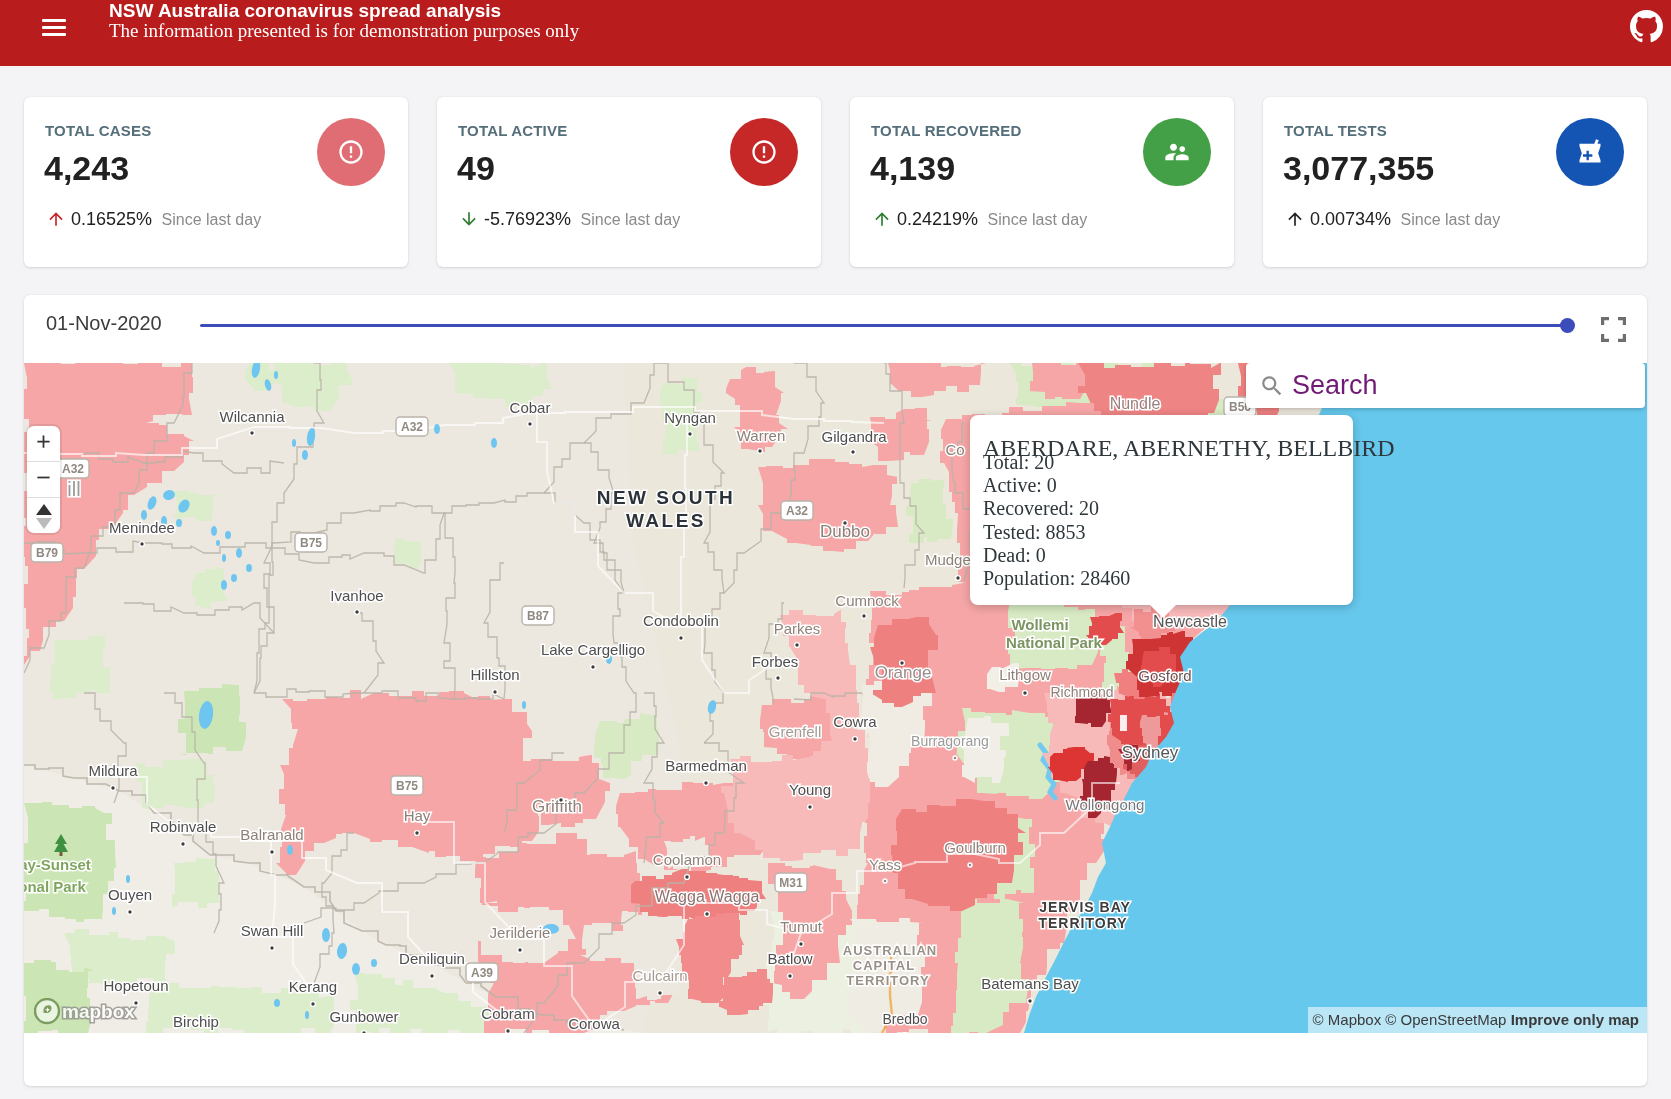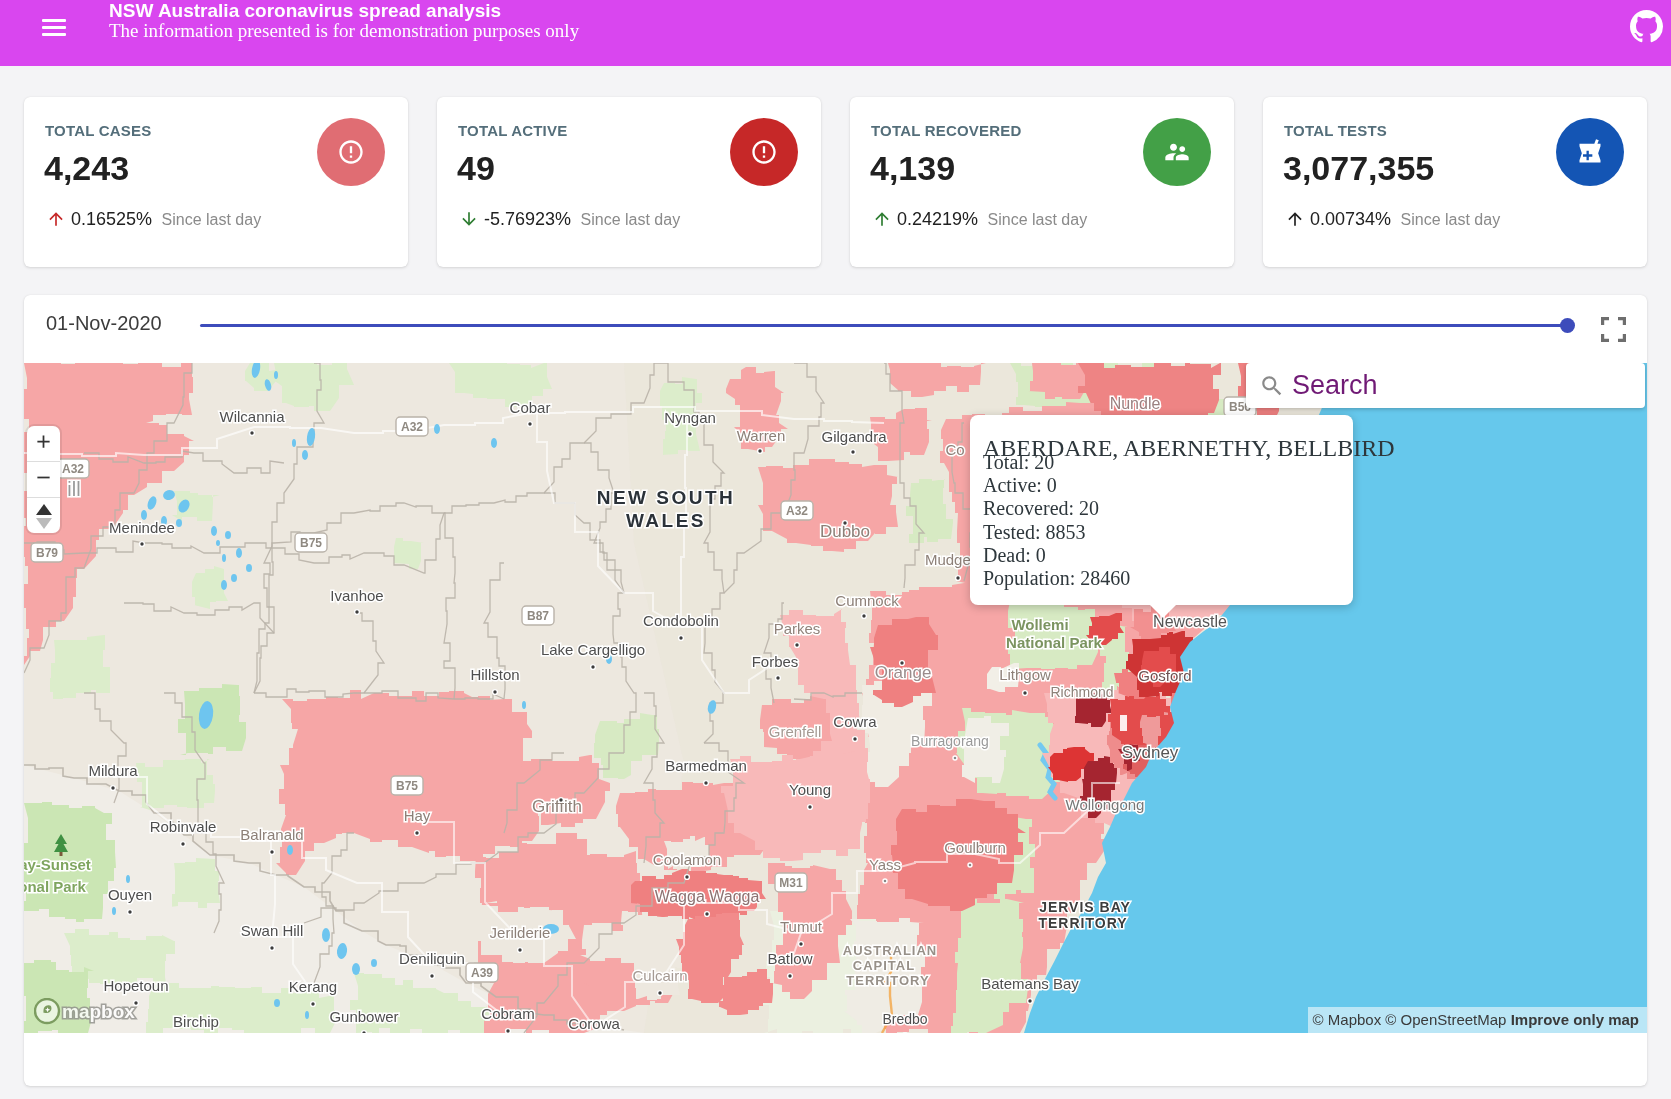--- a/index.html
+++ b/index.html
@@ -1,17 +1,17 @@
 <!DOCTYPE html>
 <html><head>
 <meta charset="utf-8">
 <style>
 *{margin:0;padding:0;box-sizing:border-box}
 html,body{width:1671px;height:1099px;overflow:hidden;background:#f4f4f6;font-family:"Liberation Sans",sans-serif}
-.hdr{position:absolute;left:0;top:0;width:1671px;height:66px;background:#d946ef}
+.hdr{position:absolute;left:0;top:0;width:1671px;height:66px;background:#b91c1c}
 .burger{position:absolute;left:42px;top:19px;width:24px;height:18px}
 .burger div{height:3px;background:#fff;border-radius:1px;margin-bottom:4.2px}
 .hdr-title{position:absolute;left:109px;top:0px;color:#fff;font-size:19px;font-weight:bold}
 .hdr-sub{position:absolute;left:109px;top:20px;color:#fff;font-size:19px;font-family:"Liberation Serif",serif}
 .gh{position:absolute;left:1630px;top:10px}
 .card{position:absolute;top:97px;height:170px;width:384px;background:#fff;border-radius:6px;box-shadow:0 1px 3px rgba(0,0,0,.13),0 0 1px rgba(0,0,0,.1)}
 .card .lbl{position:absolute;left:21px;top:25px;font-size:15px;font-weight:bold;color:#546e7a;letter-spacing:.2px}
 .card .num{position:absolute;left:20px;top:52px;font-size:34px;font-weight:bold;color:#212121}
 .card .ico{position:absolute;left:293px;top:21px;width:68px;height:68px;border-radius:50%}
 .card .chg{position:absolute;left:22px;top:112px;height:24px;font-size:18px;color:#212121}

